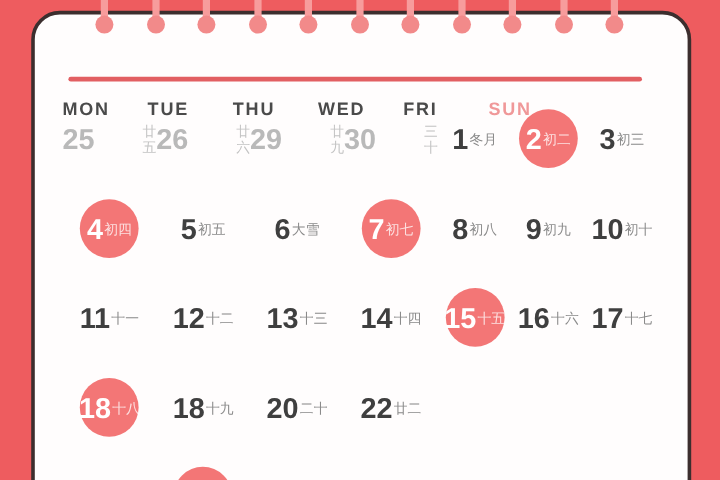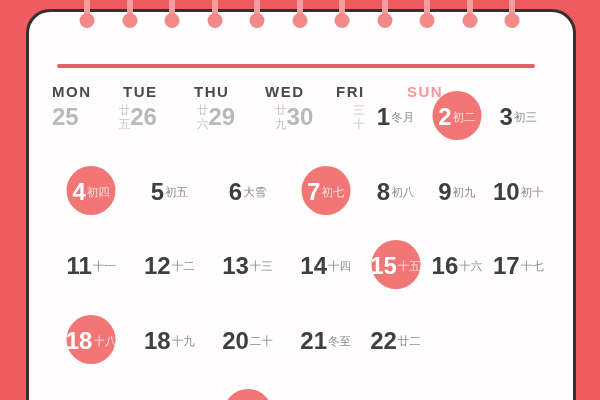--- a/index.html
+++ b/index.html
@@ -219,24 +219,20 @@
     </div>
     <div class="cell">
       <div class="num">18</div>
       <div class="lunar">十九</div>
     </div>
     <div class="cell">
       <div class="num">20</div>
       <div class="lunar">二十</div>
     </div>
     <div class="cell">
-      <div class="num">21</div>
-      <div class="lunar">冬至</div>
-    </div>
-    <div class="cell">
       <div class="num">22</div>
       <div class="lunar">廿二</div>
     </div>
     <div class="cell">
       <div class="lunar"></div>
     </div>
     <div class="cell">
       <div class="lunar"></div>
     </div>
     <div class="cell">

